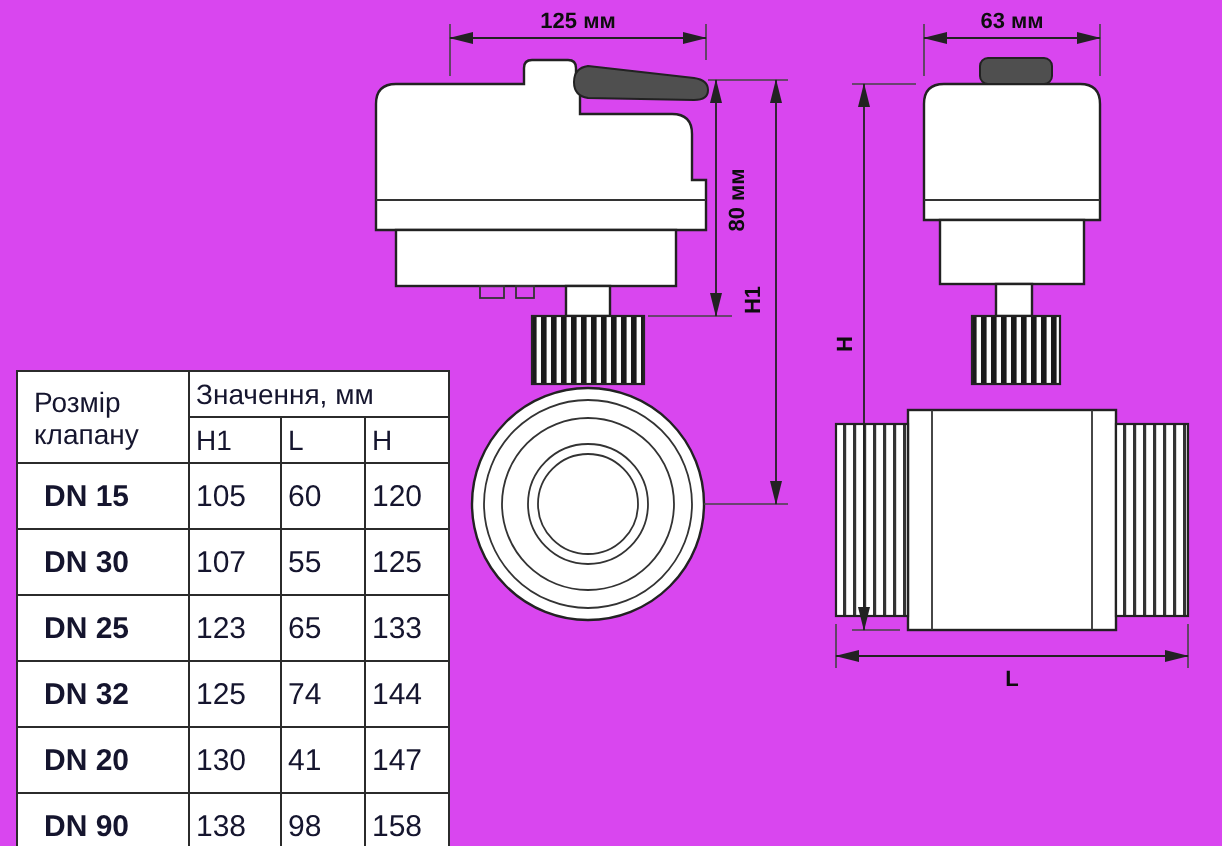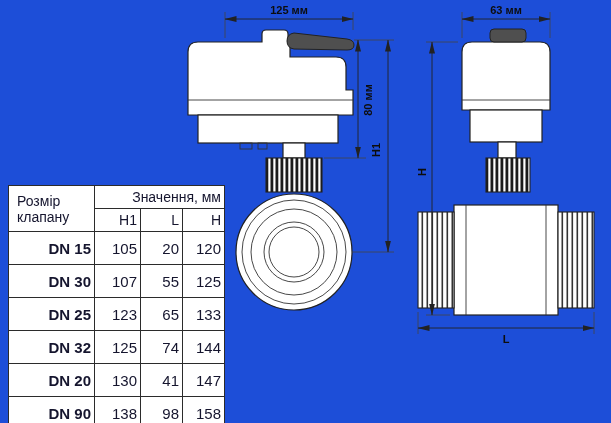--- a/index.html
+++ b/index.html
@@ -1,37 +1,37 @@
 <!DOCTYPE html>
 <html><head>
 <meta charset="utf-8">
 <style>
   * { margin:0; padding:0; box-sizing:border-box; }
   html,body { background:#fff; font-family:"Liberation Sans", sans-serif; }
-  .canvas { position:relative; width:611px; height:423px; background:#1d4ed8; overflow:hidden; }
+  .canvas { position:relative; width:611px; height:423px; background:#d946ef; overflow:hidden; }
   svg.drawing { position:absolute; left:0; top:0; }
 
   
   .outline { stroke:#222; fill:#fff; stroke-width:1.2; }
   .thin    { stroke:#333; fill:none; stroke-width:0.9; }
   .dark    { fill:#4f4f4f; stroke:#222; stroke-width:1; }
   .ext     { stroke:#444; stroke-width:0.8; fill:none; }
   .dim     { stroke:#222; stroke-width:0.9; fill:none;
              marker-start:url(#arr); marker-end:url(#arr); }
   .dimtext { font:bold 11px "Liberation Sans", sans-serif; fill:#0d0d0d; text-anchor:middle; }
 
   
   table.dims { position:absolute; left:8px; top:166px; border-collapse:collapse;
                background:#fff; color:#15152e; table-layout:fixed;margin-top:19px; }
-  .dims td { border:1px solid #2b2b2b; text-align:right; font-size:14px;
+  .dims td { border:1px solid #2b2b2b; text-align:left; font-size:14px;
              padding:0 3px; overflow:hidden; }
   .dims td.size-h { text-align:left; padding-left:8px; }
   .dims tr.hdr td  { height:23px; }
   .dims tr.datarow td { height:33px; font-size:15px; }
-  .dims td.size { text-align:right; padding-left:0; font-weight:bold; font-size:14px; }
+  .dims td.size { text-align:left; padding-left:13px; font-weight:bold; font-size:14px; }
 </style>
 </head>
 <body>
 
 <div class="canvas">
 
   <svg class="drawing" width="611" height="423" viewBox="0 0 611 423">
     <defs>
       <marker id="arr" viewBox="0 0 12 6" markerWidth="12" markerHeight="6" refX="11.5" refY="3" orient="auto-start-reverse" markerUnits="userSpaceOnUse">
         <path d="M0 0 L12 3 L0 6 Z" fill="#222"></path>
@@ -143,21 +143,21 @@
         <td class="val-h" colspan="3">Значення, мм</td>
       </tr>
       <tr class="hdr">
         <td>H1</td>
         <td>L</td>
         <td>H</td>
       </tr>
       <tr class="datarow">
         <td class="size">DN 15</td>
         <td>105</td>
-        <td>20</td>
+        <td>60</td>
         <td>120</td>
       </tr>
       <tr class="datarow">
         <td class="size">DN 30</td>
         <td>107</td>
         <td>55</td>
         <td>125</td>
       </tr>
       <tr class="datarow">
         <td class="size">DN 25</td>

